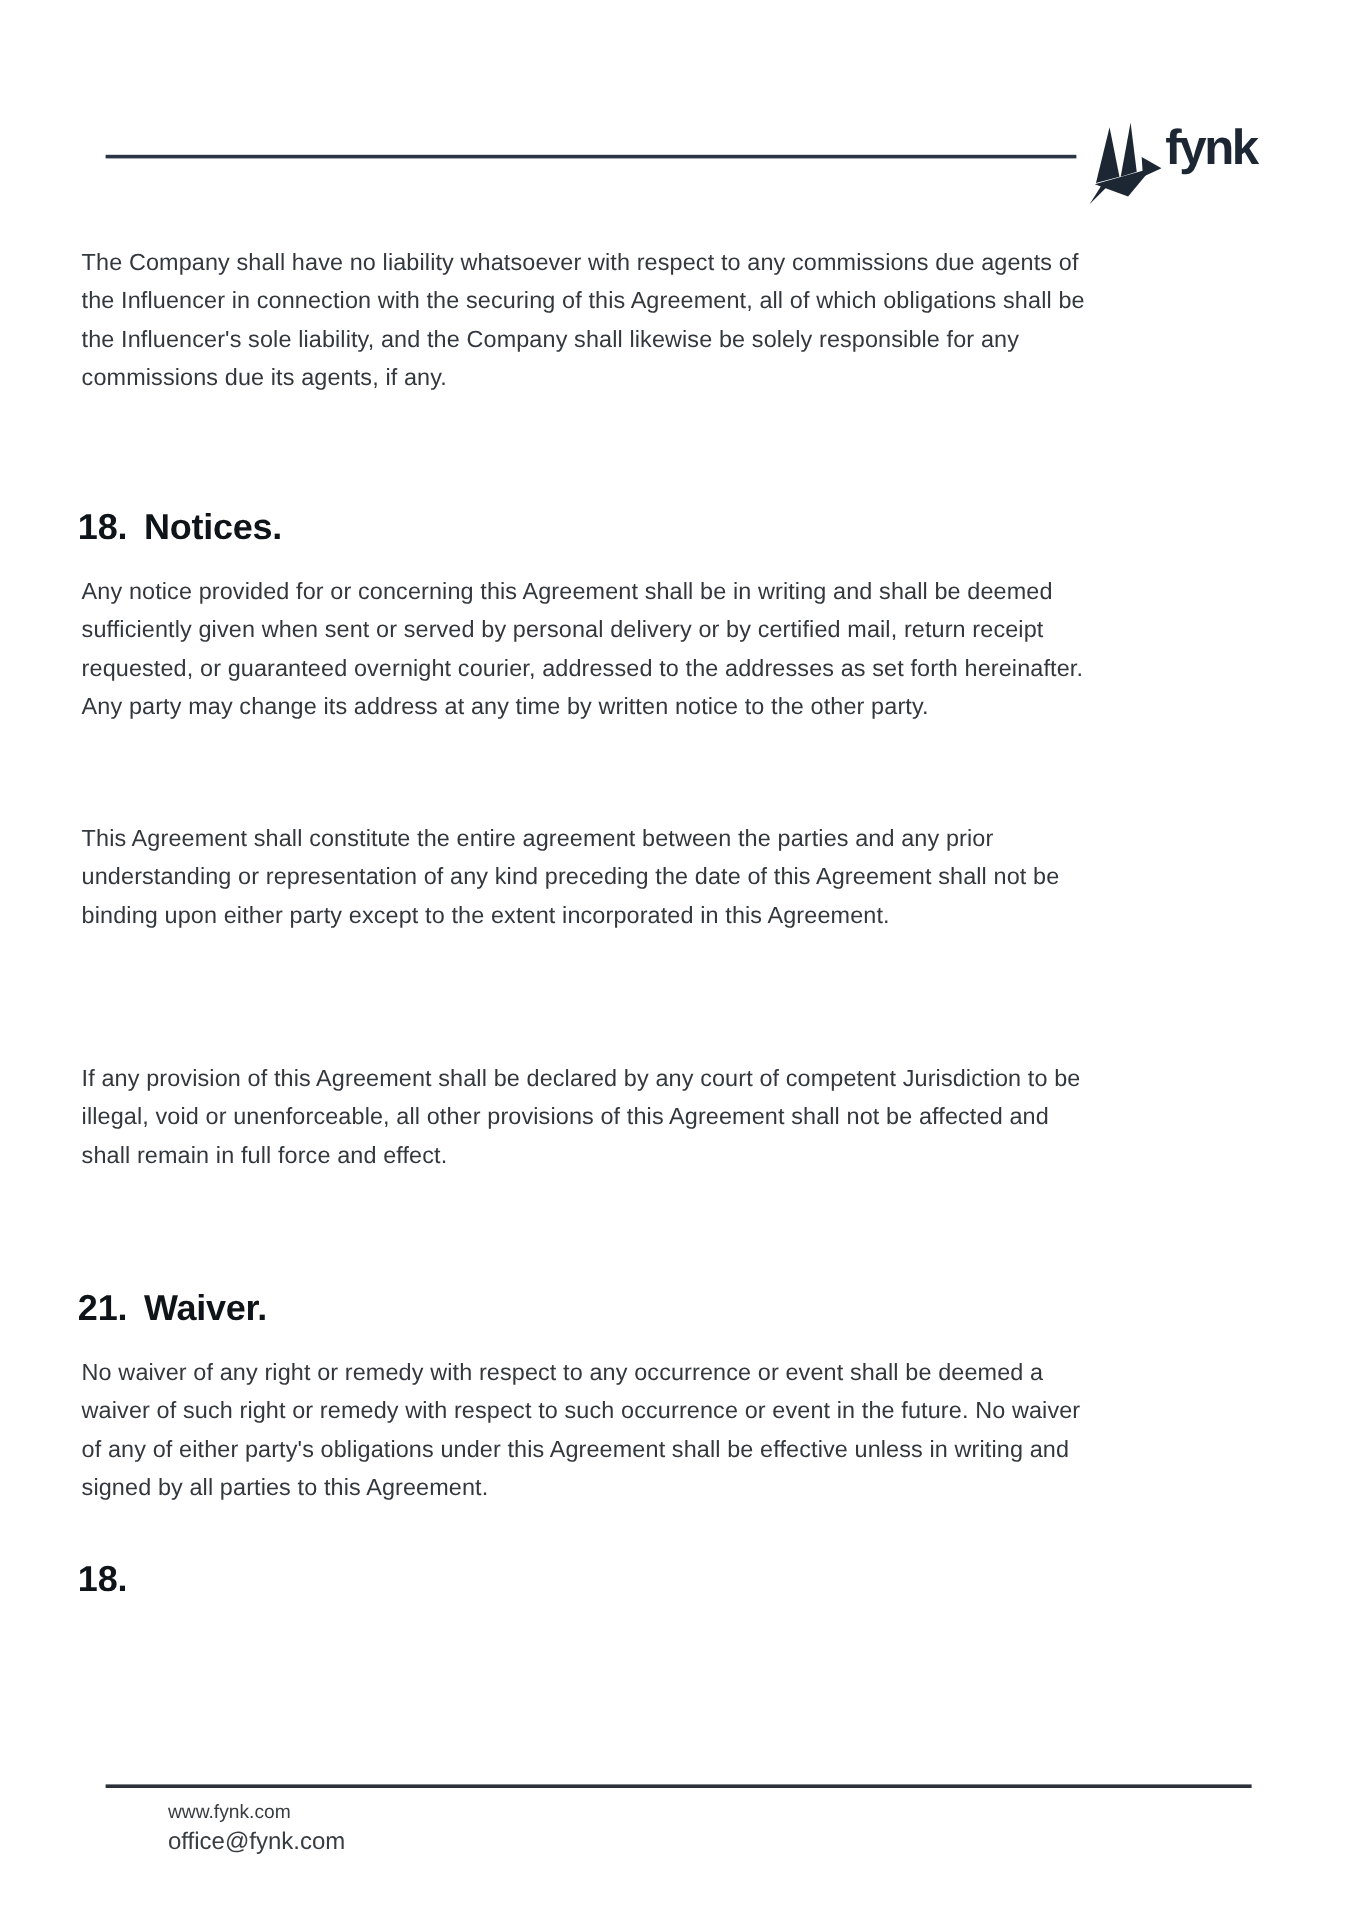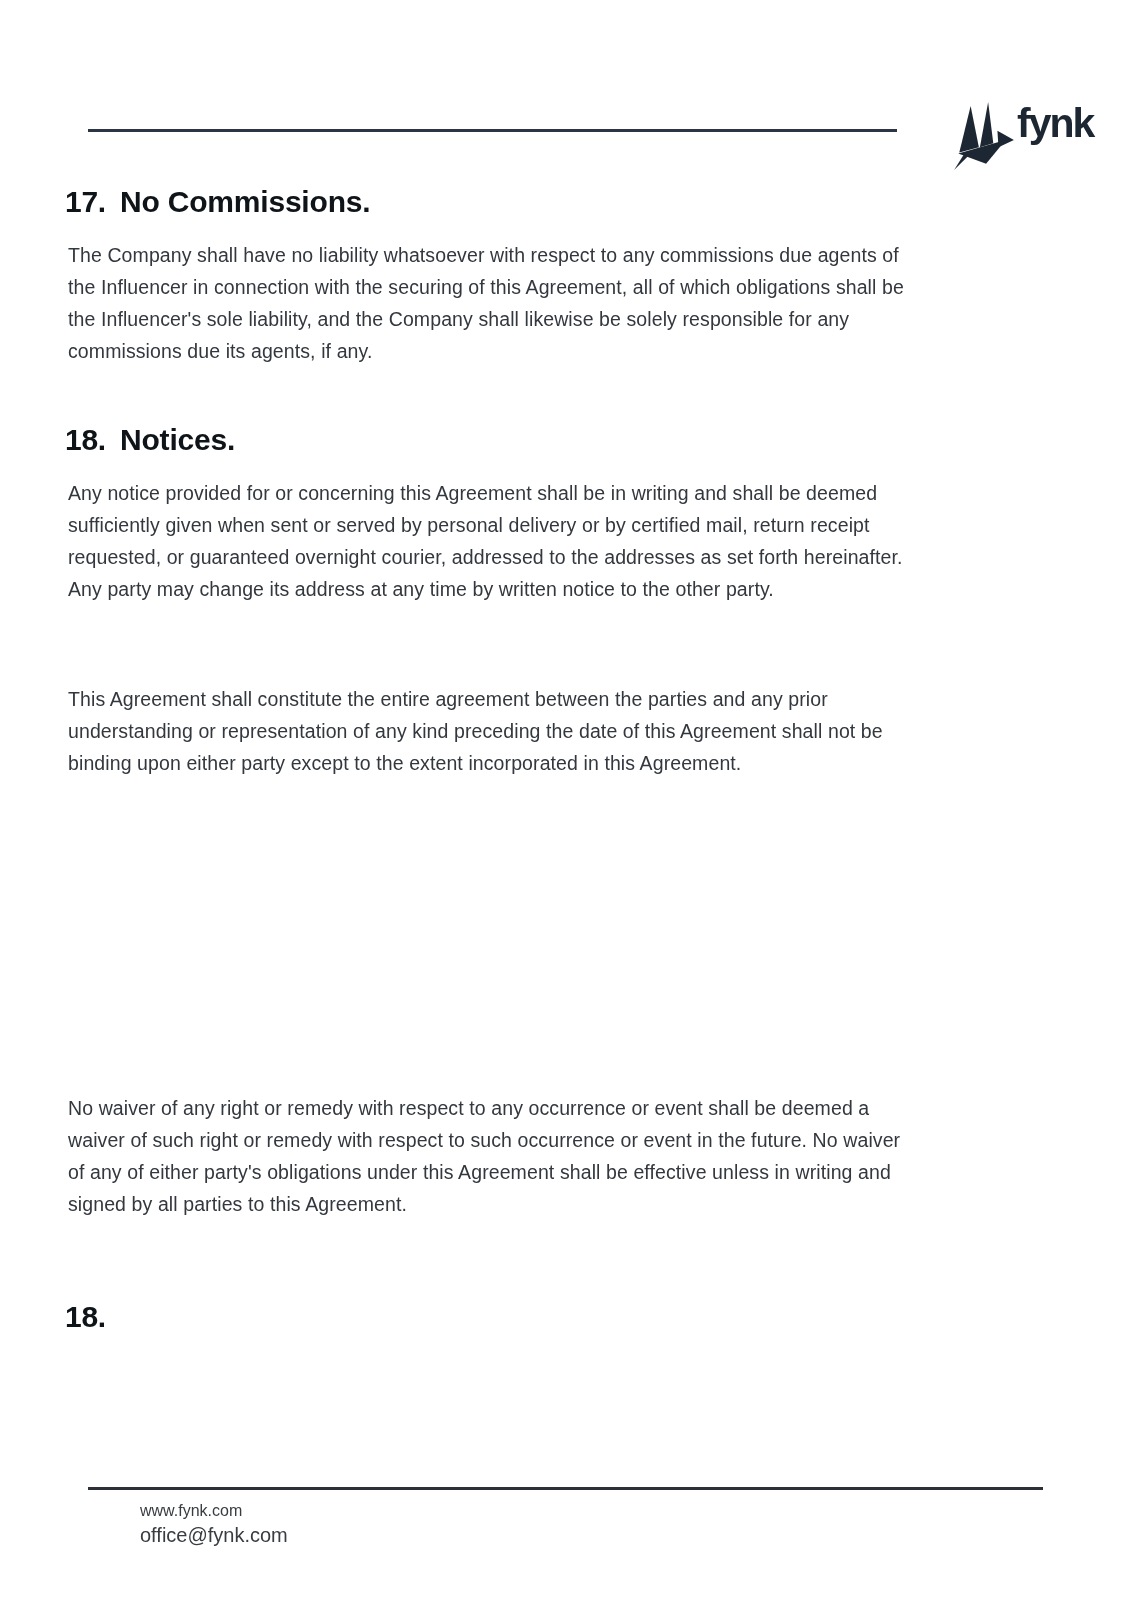--- a/index.html
+++ b/index.html
@@ -17,21 +17,21 @@
     width:1131px;height:1600px;
     background:#ffffff;
     overflow:hidden;
     font-family:"Liberation Sans","DejaVu Sans",sans-serif;
   }
   
   .header-rule{
     position:absolute;left:88px;top:129px;
     width:809px;height:2.5px;background:var(--rule_header);
   }
-  .logo{position:absolute;left:952px;top:100px;width:140px;height:72px;}
+  .logo{position:absolute;left:906px;top:100px;width:140px;height:72px;}
   .logo svg{position:absolute;left:0;top:2px;}
   .brand{
     position:absolute;left:65px;top:3px;
     font-size:41px;font-weight:700;letter-spacing:-2px;
     color:var(--brand);line-height:41px;
   }
   
   .section{position:absolute;left:0;right:0;}
   .sec-heading{
     display:flex;align-items:baseline;
@@ -72,24 +72,20 @@
         <polygon points="35,0 40,40 27,44"></polygon>
         <polygon points="6,50 52,37 33,60"></polygon>
         <polygon points="44,28 60,37 45,44"></polygon>
         <polygon points="19,49 2,66 12,50"></polygon>
       </g>
     </svg>
     <span class="brand">fynk</span>
   </div>
 
   <section class="section s17">
-    <h2 class="sec-heading">
-      <span class="sec-num">17.</span>
-      <span class="sec-title">No Commissions.</span>
-    </h2>
     <p class="sec-body">The Company shall have no liability whatsoever with respect to any commissions due agents of
 the Influencer in connection with the securing of this Agreement, all of which obligations shall be
 the Influencer's sole liability, and the Company shall likewise be solely responsible for any
 commissions due its agents, if any.</p>
   </section>
 
   <section class="section s18">
     <h2 class="sec-heading">
       <span class="sec-num">18.</span>
       <span class="sec-title">Notices.</span>
@@ -100,23 +96,30 @@
 Any party may change its address at any time by written notice to the other party.</p>
   </section>
 
   <section class="section s19">
     <p class="sec-body">This Agreement shall constitute the entire agreement between the parties and any prior
 understanding or representation of any kind preceding the date of this Agreement shall not be
 binding upon either party except to the extent incorporated in this Agreement.</p>
   </section>
 
   <section class="section s20">
+    <p class="sec-body">If any provision of this Agreement shall be declared by any court of competent Jurisdiction to be
+illegal, void or unenforceable, all other provisions of this Agreement shall not be affected and
+shall remain in full force and effect.</p>
   </section>
 
   <section class="section s21">
+    <h2 class="sec-heading">
+      <span class="sec-num">21.</span>
+      <span class="sec-title">Waiver.</span>
+    </h2>
     <p class="sec-body">No waiver of any right or remedy with respect to any occurrence or event shall be deemed a
 waiver of such right or remedy with respect to such occurrence or event in the future. No waiver
 of any of either party's obligations under this Agreement shall be effective unless in writing and
 signed by all parties to this Agreement.</p>
   </section>
 
   <section class="section s22">
     <h2 class="sec-heading">
       <span class="sec-num">18.</span>
     </h2>

